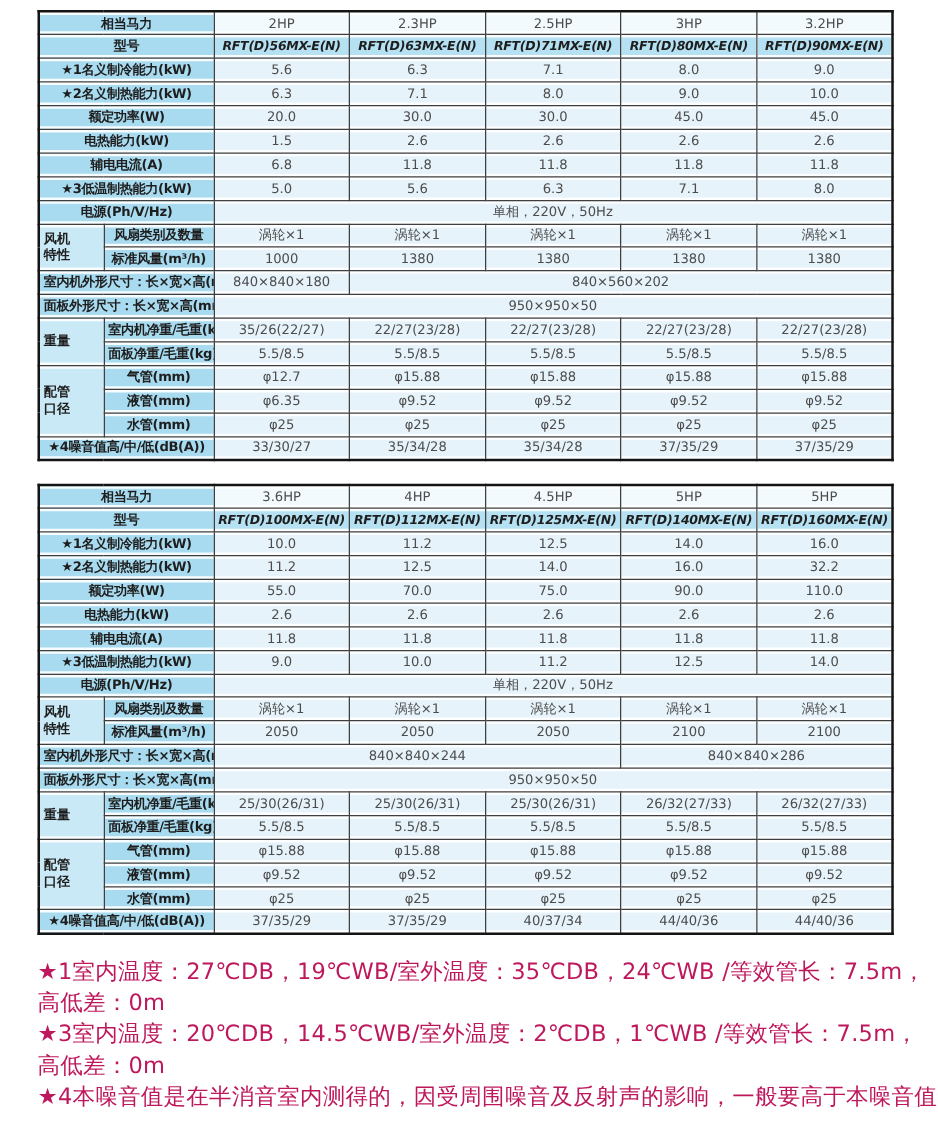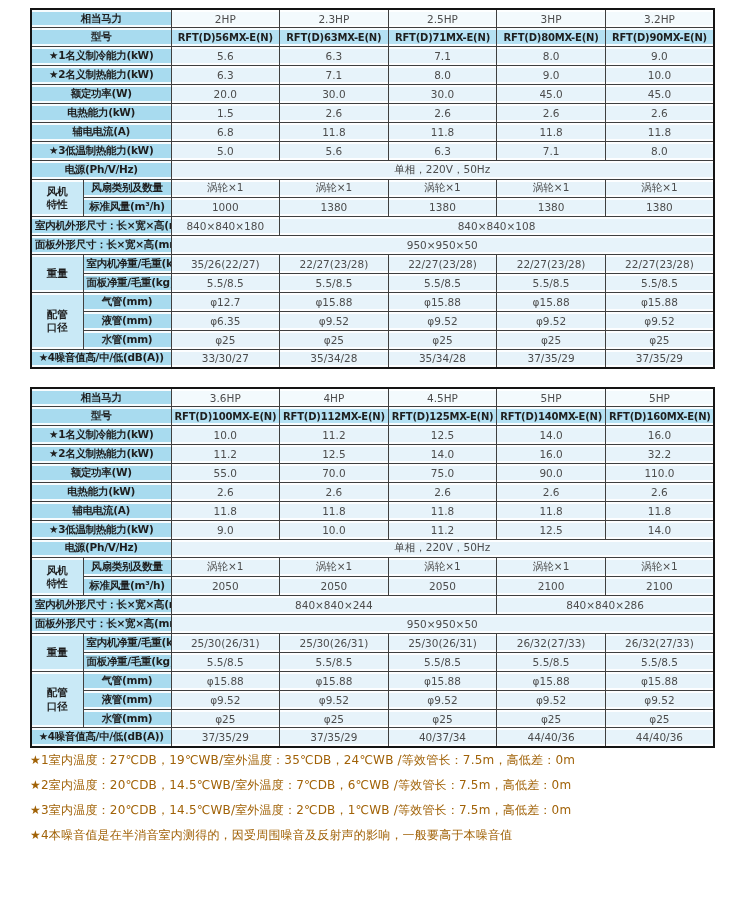--- a/index.html
+++ b/index.html
@@ -20,33 +20,33 @@
     box-shadow:inset 0 2px 0 rgba(255,255,255,0.9), inset 0 -2px 0 rgba(255,255,255,0.9);
   }
   td.lbl{
     background:var(--label-bg,#a8dbef);
     font-weight:bold;font-size:10.5px;color:#1e1e1e;
     text-align:center;padding-left:6px;letter-spacing:-0.3px;
   }
   td.grp{
     background:var(--group-bg,#c9e9f6);
     font-weight:bold;font-size:10.5px;color:#1e1e1e;
-    text-align:center;line-height:1.25;white-space:normal;
+    line-height:1.25;white-space:normal;
   }
   td.val{
     background:var(--value-bg,#e7f3fa);
     font-size:10.5px;color:#4c4c4c;text-align:center;
   }
   tr.hp td.val{background:var(--hp-bg,#f3fafd);margin-top:42px;}
   tr.model td.val{
     background:var(--model-bg,#b5e1f3);
-    font-weight:bold;color:#1e1e1e;font-size:10px;letter-spacing:-0.2px;
+    font-weight:bold;color:#1e1e1e;font-size:10px;letter-spacing:-0.2px;font-style:italic;
   }
   .tbl-gap{height:18px;}
-  .footnotes{margin-top:0;font-size:12px;color:#a16207;}
+  .footnotes{margin-top:17px;font-size:18px;color:#be185d;}
   .footnotes .fn{line-height:25px;letter-spacing:0.2px;}
 </style>
 </head>
 <body>
 
 <div class="page">
 
   <table class="spec">
     <colgroup>
       <col style="width:52px">
@@ -139,21 +139,21 @@
           <td class="lbl">标准风量(m³/h)</td>
           <td class="val">1000</td>
           <td class="val">1380</td>
           <td class="val">1380</td>
           <td class="val">1380</td>
           <td class="val">1380</td>
         </tr>
         <tr>
           <td class="lbl" colspan="2">室内机外形尺寸：长×宽×高(mm)</td>
           <td class="val">840×840×180</td>
-          <td class="val" colspan="4">840×840×108</td>
+          <td class="val" colspan="4">840×560×202</td>
         </tr>
         <tr>
           <td class="lbl" colspan="2">面板外形尺寸：长×宽×高(mm)</td>
           <td class="val" colspan="5">950×950×50</td>
         </tr>
         <tr>
           <td class="grp" rowspan="2">重量</td>
           <td class="lbl">室内机净重/毛重(kg)</td>
           <td class="val">35/26(22/27)</td>
           <td class="val">22/27(23/28)</td>
@@ -360,18 +360,17 @@
           <td class="val">37/35/29</td>
           <td class="val">40/37/34</td>
           <td class="val">44/40/36</td>
           <td class="val">44/40/36</td>
         </tr>
       </tbody>
   </table>
 
   <div class="footnotes">
     <div class="fn">★1室内温度：27℃DB，19℃WB/室外温度：35℃DB，24℃WB /等效管长：7.5m，高低差：0m</div>
-    <div class="fn">★2室内温度：20℃DB，14.5℃WB/室外温度：7℃DB，6℃WB /等效管长：7.5m，高低差：0m</div>
     <div class="fn">★3室内温度：20℃DB，14.5℃WB/室外温度：2℃DB，1℃WB /等效管长：7.5m，高低差：0m</div>
     <div class="fn">★4本噪音值是在半消音室内测得的，因受周围噪音及反射声的影响，一般要高于本噪音值</div>
   </div>
 
 </div>
 
 </body></html>

